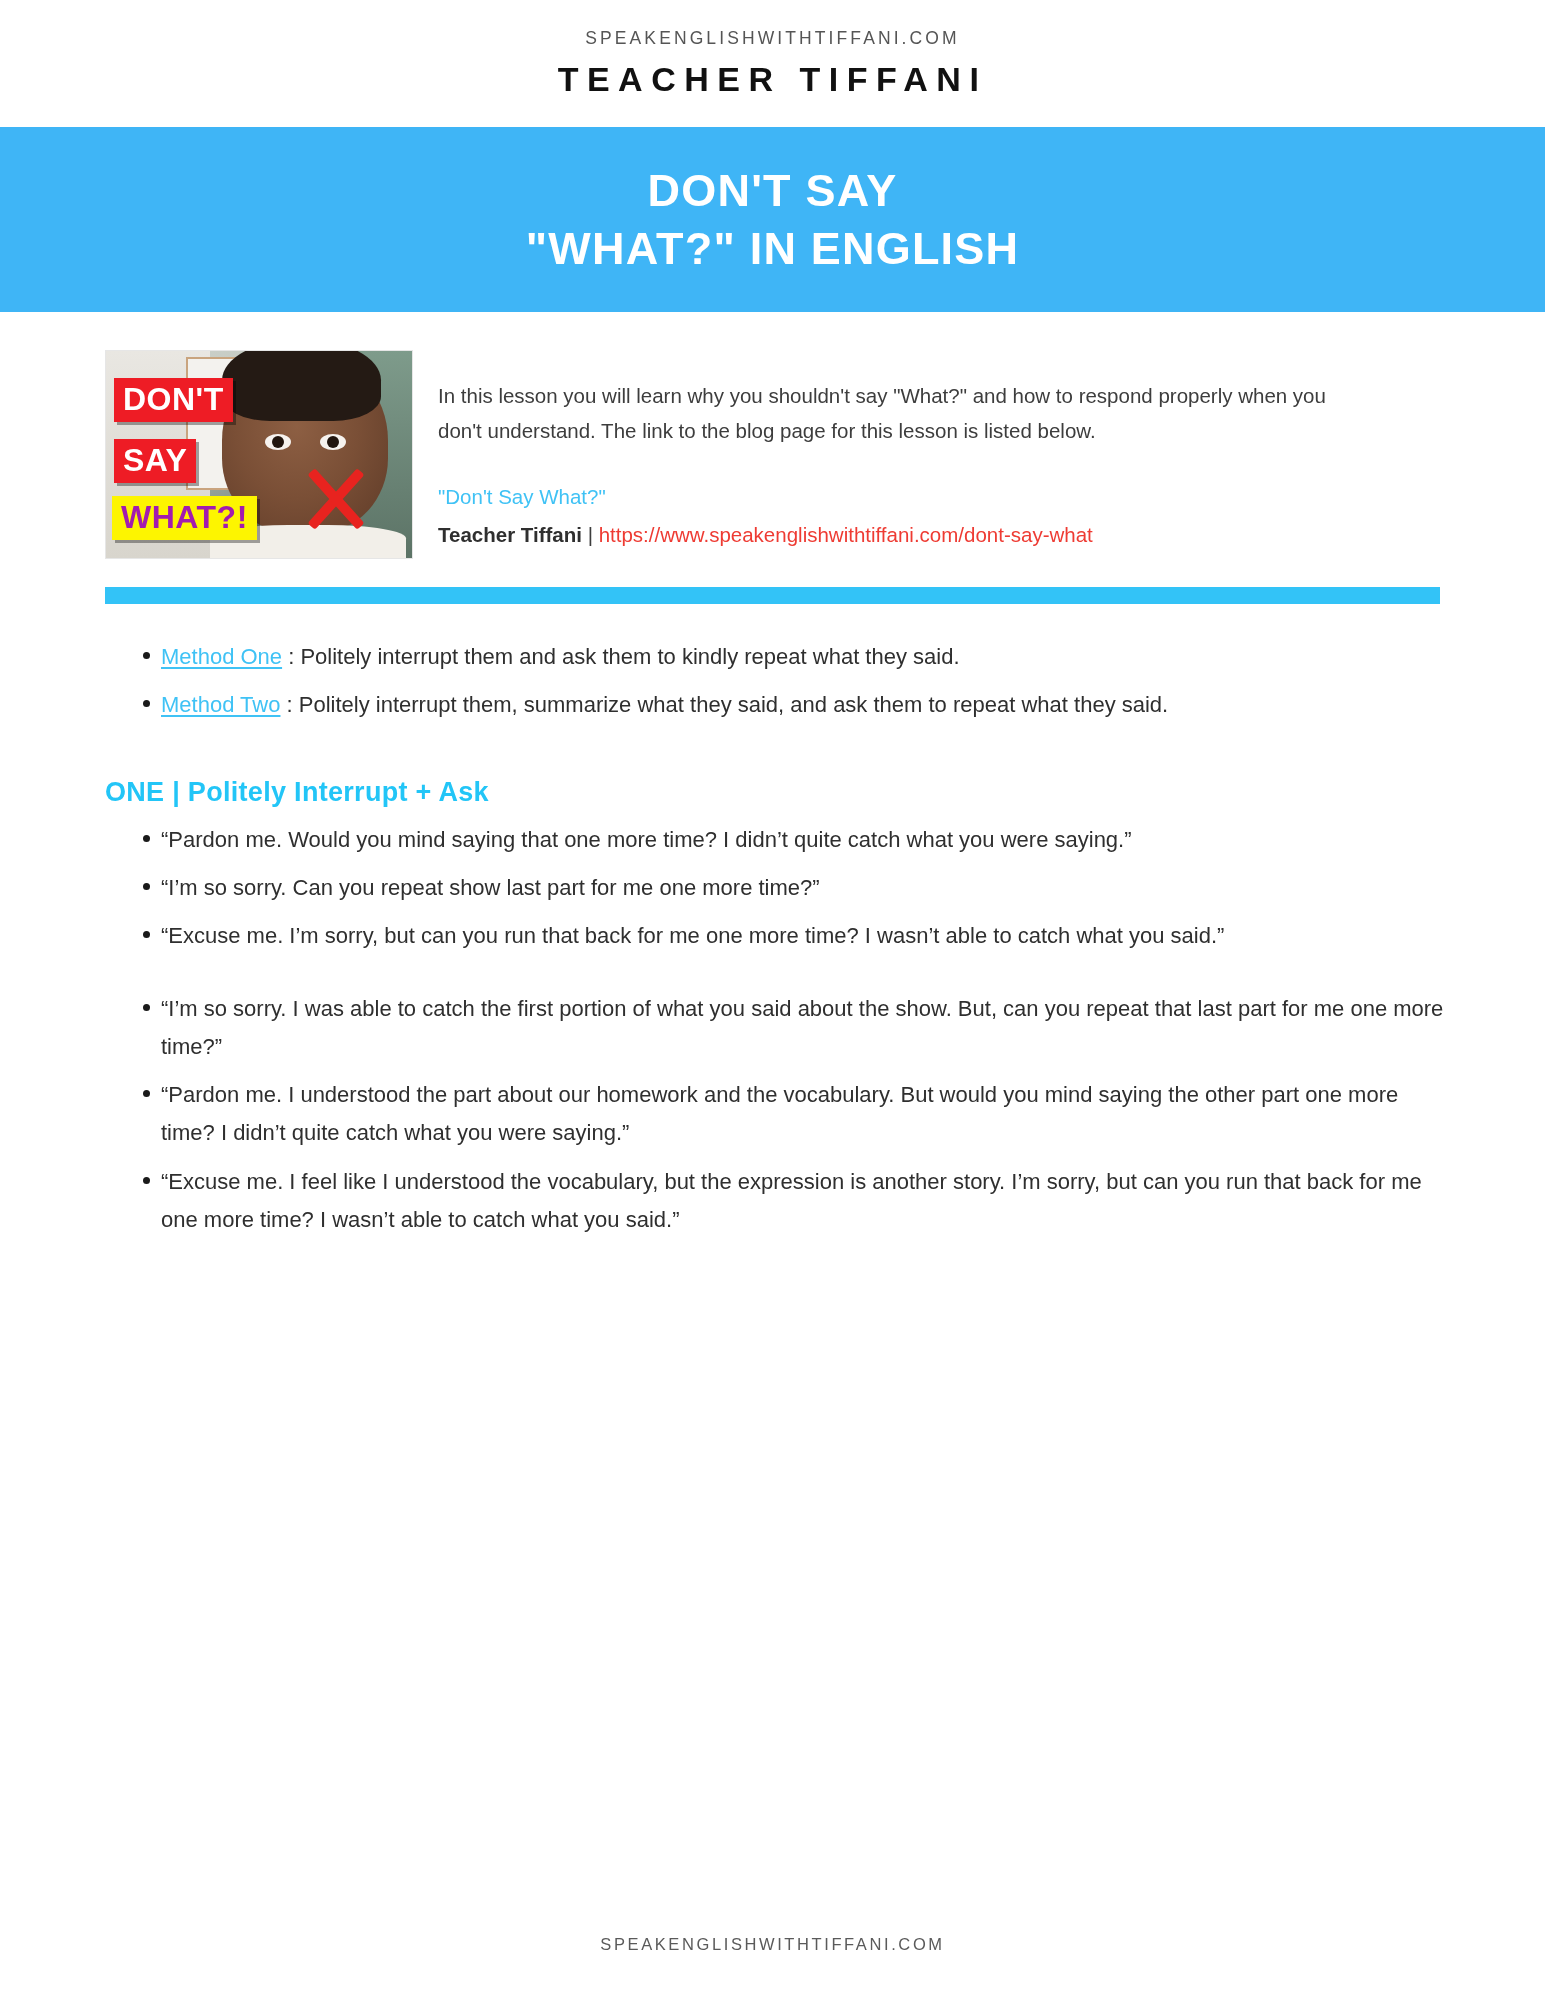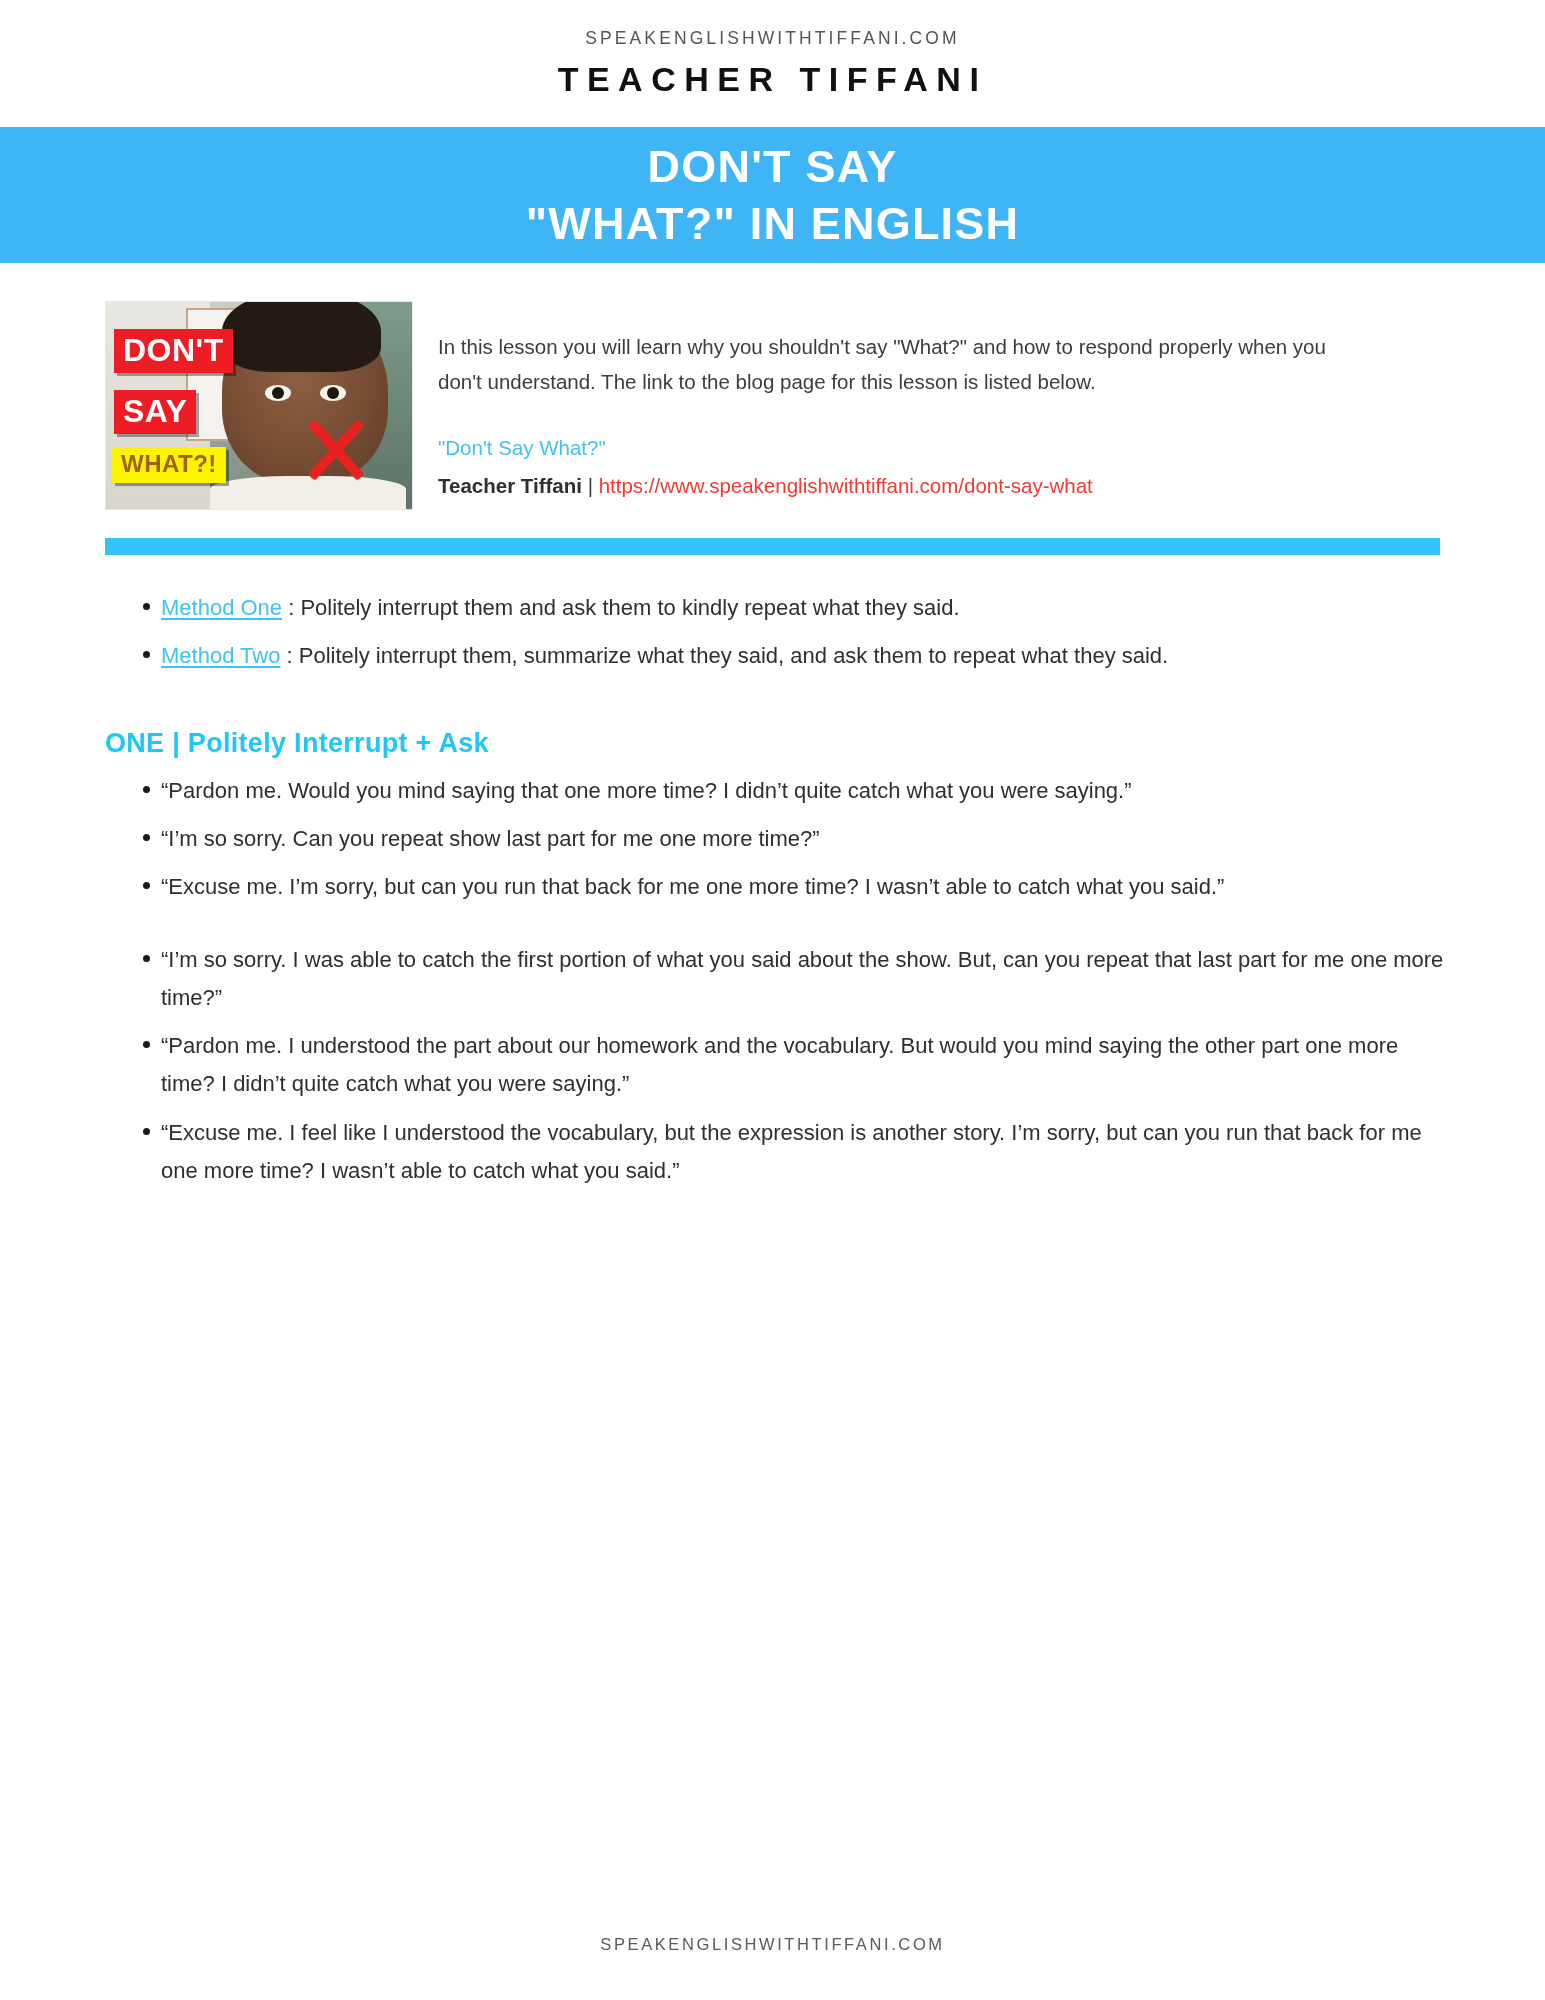--- a/index.html
+++ b/index.html
@@ -36,21 +36,21 @@
     color: #111111;
     margin-top: 11px;
     line-height: 1.15;
   }
 
   
   .title-banner {
     margin-top: 28px;
     background: #3fb5f6;
     width: 100%;
-    height: 136px;
+    height: 185px;
     box-sizing: border-box;
     display: flex;
     flex-direction: column;
     align-items: center;
     justify-content: center;
   }
   .title-line {
     color: #ffffff;
     font-size: 45px;
     font-weight: 700;
@@ -120,21 +120,21 @@
     position: absolute;
     font-weight: 700;
     letter-spacing: 0.5px;
     line-height: 1;
     padding: 5px 9px 7px 9px;
     box-shadow: 3px 3px 0 rgba(0,0,0,0.35);
     font-family: "Liberation Sans", sans-serif;
   }
   .thumb .tag-dont { left: 8px; top: 27px; background: #ee1c25; color: #ffffff; font-size: 32px; }
   .thumb .tag-say  { left: 8px; top: 88px; background: #ee1c25; color: #ffffff; font-size: 32px; }
-  .thumb .tag-what { left: 6px; top: 145px; background: #fdf500; color: #a16207; font-size: 24px; }
+  .thumb .tag-what { left: 6px; top: 145px; background: #fdf500; color: #a21caf; font-size: 32px; }
   .thumb .xmark {
     position: absolute; right: 44px; bottom: 22px; width: 74px; height: 74px;
   }
   .thumb .xmark i {
     position: absolute; left: 50%; top: 0; width: 10px; height: 74px;
     background: #e8231f; border-radius: 3px;
   }
   .thumb .xmark i:first-child { transform: rotate(42deg); }
   .thumb .xmark i:last-child  { transform: rotate(-42deg); }
 

